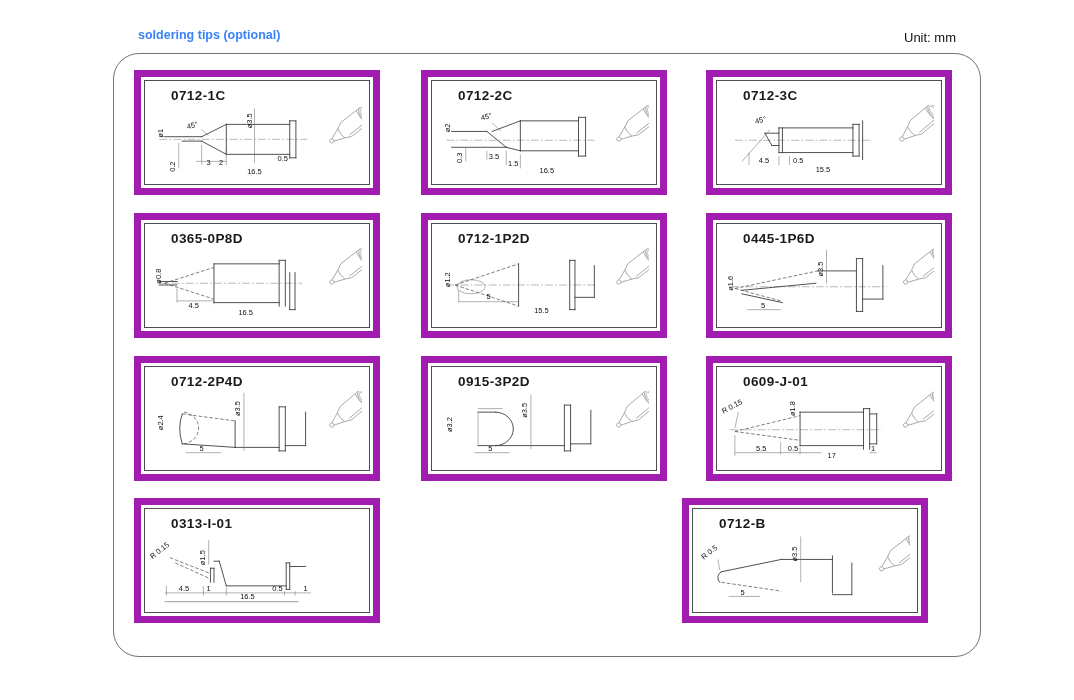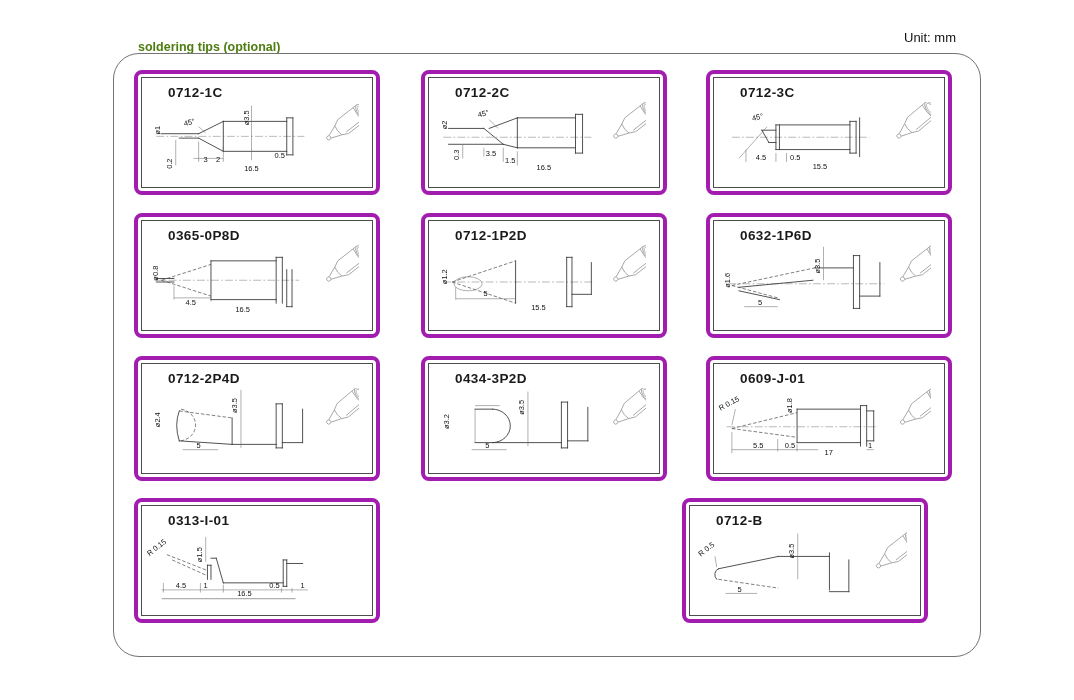--- a/index.html
+++ b/index.html
@@ -1,32 +1,32 @@
 <!DOCTYPE html>
 <html><head>
 <meta charset="utf-8">
 <style>
   html,body{margin:0;padding:0;}
   body{
     width:1074px;height:700px;position:relative;background:#ffffff;
     font-family:"Liberation Sans",sans-serif;overflow:hidden;
   }
   .hdr-title{
-    position:absolute;left:138px;top:40px;font-size:12.5px;font-weight:bold;color:#4d7c0f;
+    position:absolute;left:138px;top:28px;font-size:12.5px;font-weight:bold;color:#3b82f6;
   }
   .hdr-unit{
     position:absolute;right:118px;top:30px;font-size:13px;color:#111;
   }
   .sheet{
     position:absolute;left:113px;top:53px;width:866px;height:602px;
     border:1px solid #737373;border-radius:26px;background:#fff;
   }
   .panel{
     position:absolute;width:246px;height:125px;box-sizing:border-box;
-    background:#fff;border:4px solid #a21caf;border-radius:8px;
+    background:#fff;border:7px solid #a21caf;border-radius:0;
   }
   .inner{
     position:absolute;inset:3px;border:1.5px solid #4d4d4d;background:#fff;
   }
   .ptitle{
     position:absolute;left:26px;top:7px;font-size:13.5px;font-weight:bold;color:#1a1a1a;
     letter-spacing:0.4px;
   }
   svg.draw{position:absolute;left:2px;right:2px;top:24px;bottom:1px;width:215px;height:74px;}
   
@@ -163,21 +163,21 @@
         <text class="dim" transform="translate(12,36) rotate(-90)">ø1.2</text>
         <text class="dim" x="56" y="58">5</text>
         <text class="dim" x="116" y="74">15.5</text>
         <use href="#photo" transform="translate(202,40) rotate(-38)"></use>
       </svg>
     </div>
   </div>
 
   <div class="panel" style="left:592px;top:159px">
     <div class="inner">
-      <div class="ptitle">0632-1P6D</div>
+      <div class="ptitle">0445-1P6D</div>
       <svg class="draw" viewBox="0 0 232 84" preserveAspectRatio="xMidYMin meet">
         <path class="c" d="M8,44 H185"></path>
         <g>
           <path class="d" d="M12,46 L106,26 M12,46 L64,60"></path>
           <path class="s" d="M20,48 L104,40 M20,52 L66,62 M106,26 H150 M150,12 V72 M157,12 V72 M150,12 H157 M150,72 H157 M180,20 V58 M180,58 H157"></path>
         </g>
         <g>
           <path class="t" d="M116,2 V40 M26,70 H64"></path>
         </g>
         <text class="dim" transform="translate(10,40) rotate(-90)">ø1.6</text>
@@ -202,21 +202,21 @@
         <text class="dim" transform="translate(12,36) rotate(-90)">ø2.4</text>
         <text class="dim" transform="translate(100,20) rotate(-90)">ø3.5</text>
         <text class="dim" x="56" y="68">5</text>
         <use href="#photo" transform="translate(202,40) rotate(-40)"></use>
       </svg>
     </div>
   </div>
 
   <div class="panel" style="left:307px;top:302px">
     <div class="inner">
-      <div class="ptitle">0434-3P2D</div>
+      <div class="ptitle">0915-3P2D</div>
       <svg class="draw" viewBox="0 0 232 84" preserveAspectRatio="xMidYMin meet">
         <g>
           <path class="s" d="M44,24 H64 M64,24 A20,19 0 0 1 64,62 M64,62 H44 M64,62 H142 M142,16 V68 M149,16 V68 M142,16 H149 M142,68 H149 M172,22 V60 M172,60 H149"></path>
           <path class="t" d="M44,24 V62 M44,20 H72"></path>
         </g>
         <g>
           <path class="t" d="M104,4 V66 M40,70 H80"></path>
         </g>
         <text class="dim" transform="translate(14,38) rotate(-90)">ø3.2</text>
         <text class="dim" transform="translate(100,22) rotate(-90)">ø3.5</text>

